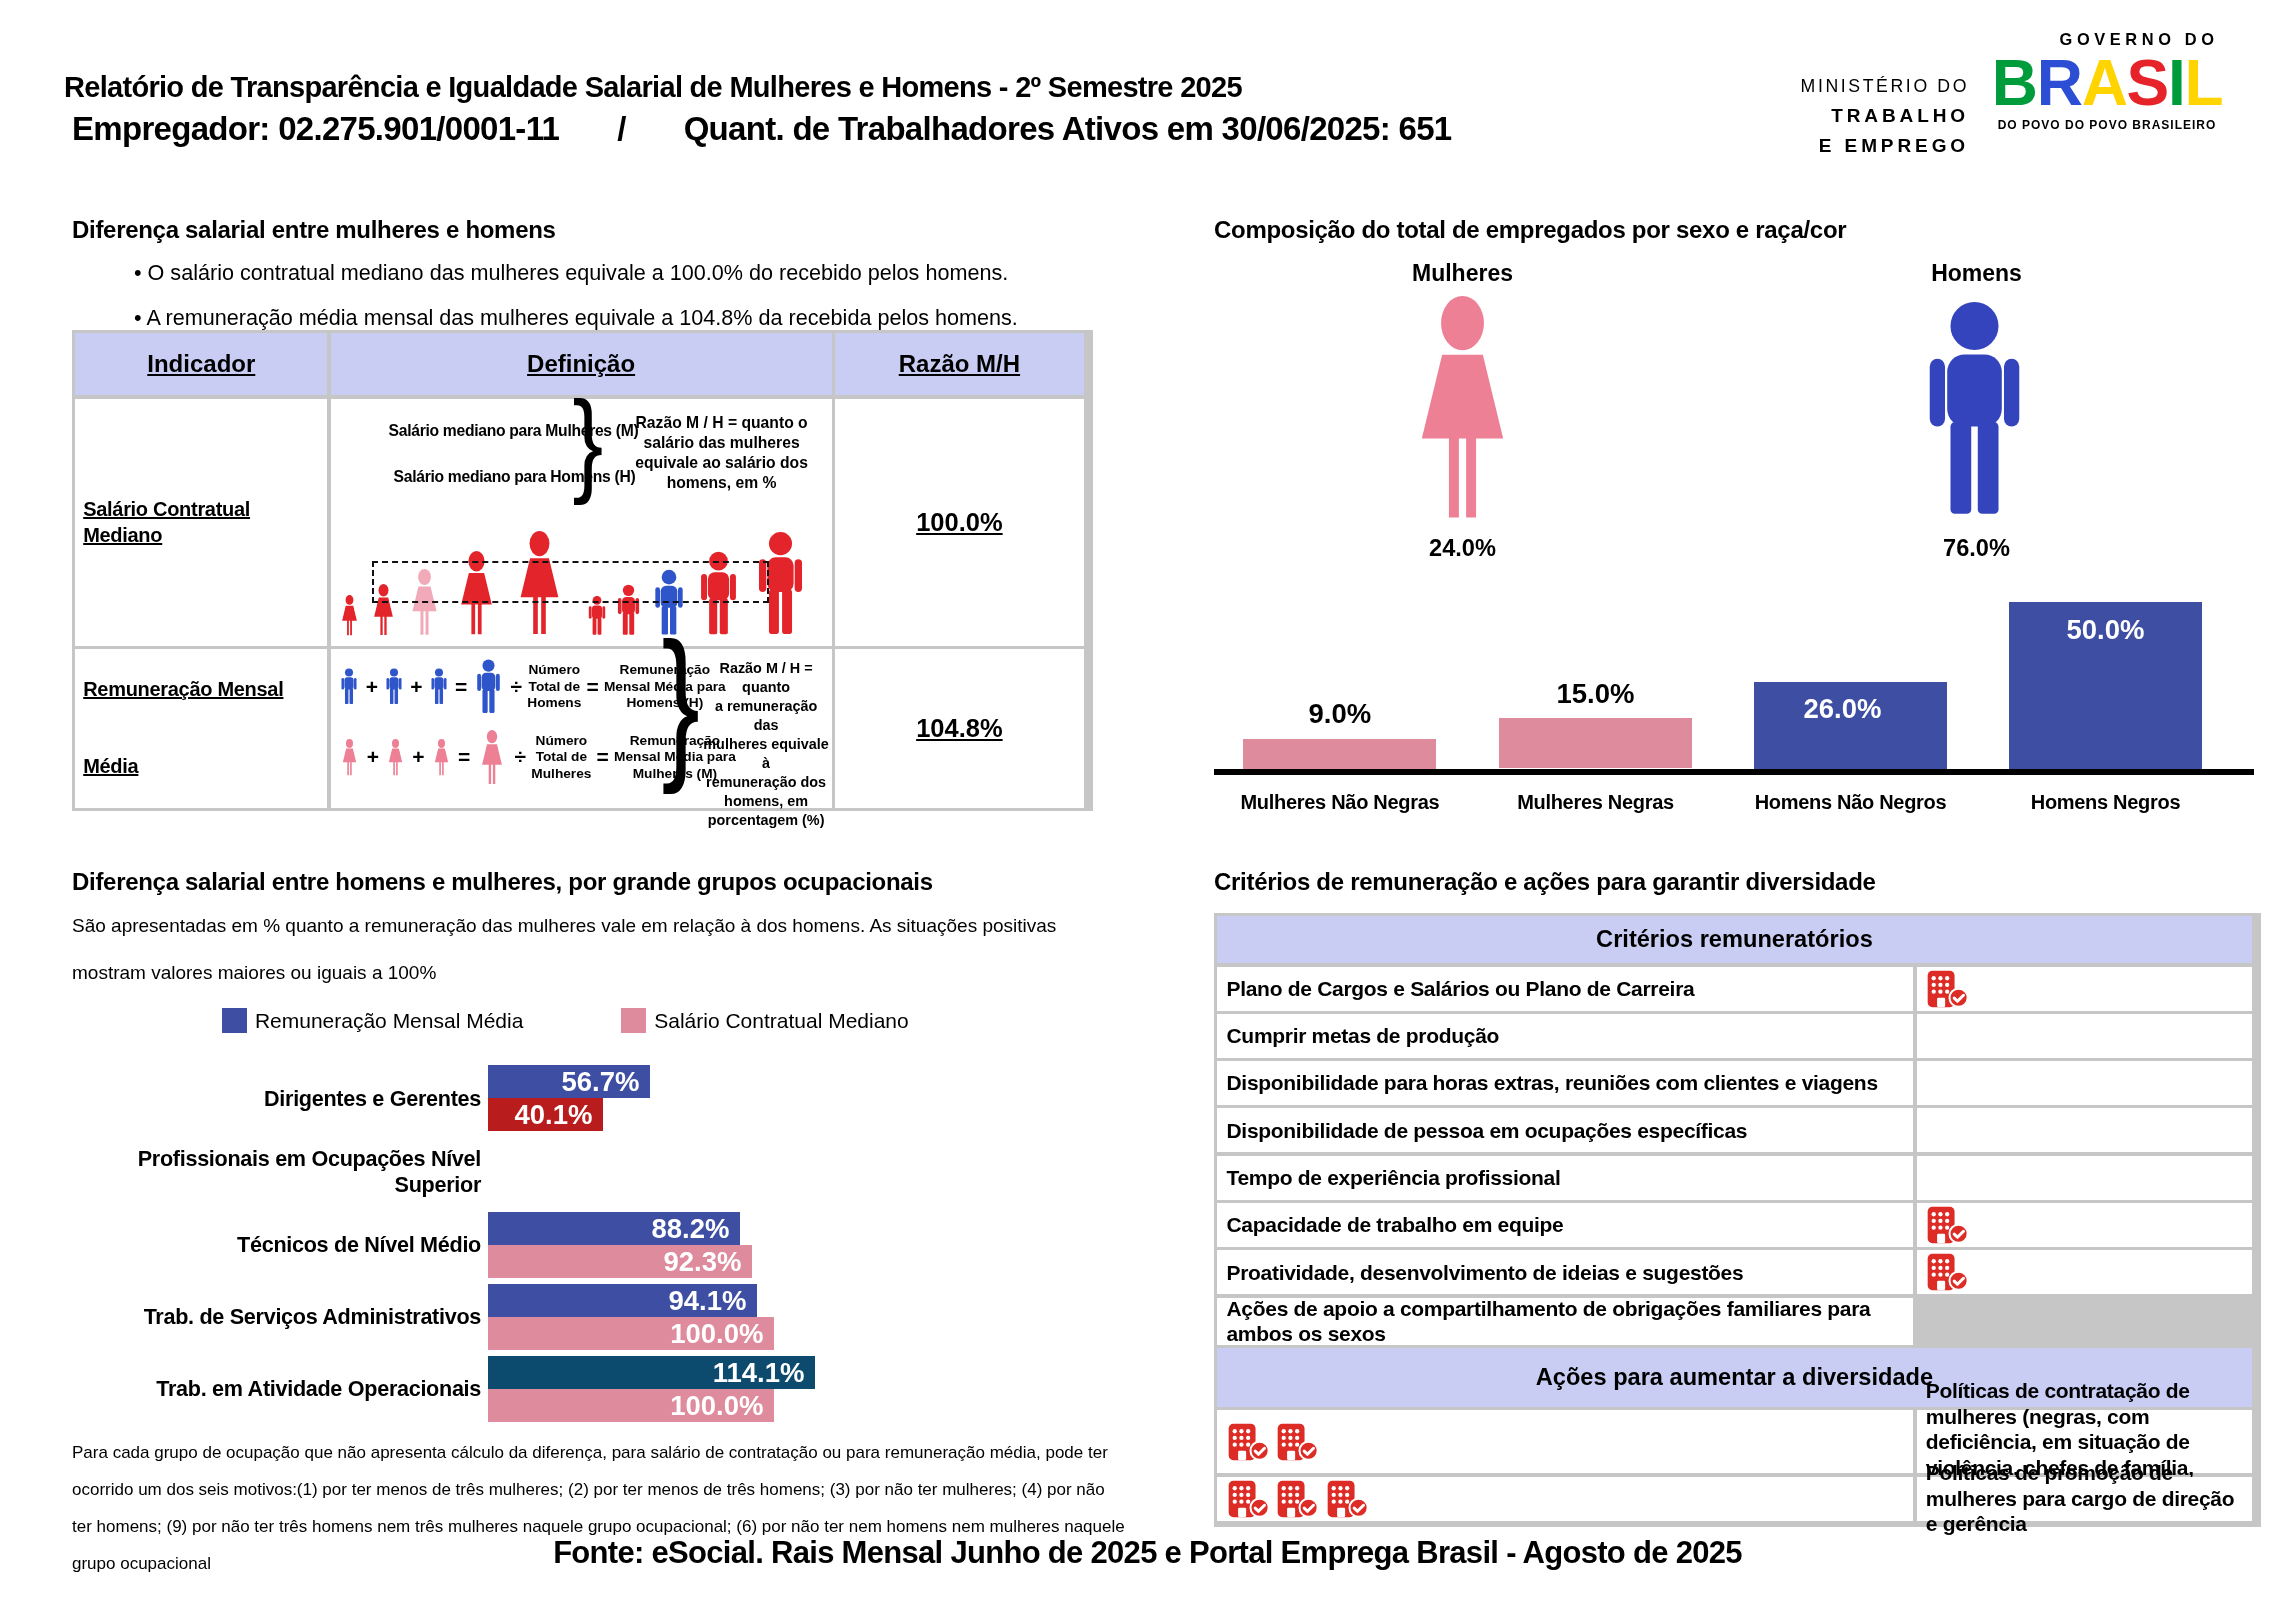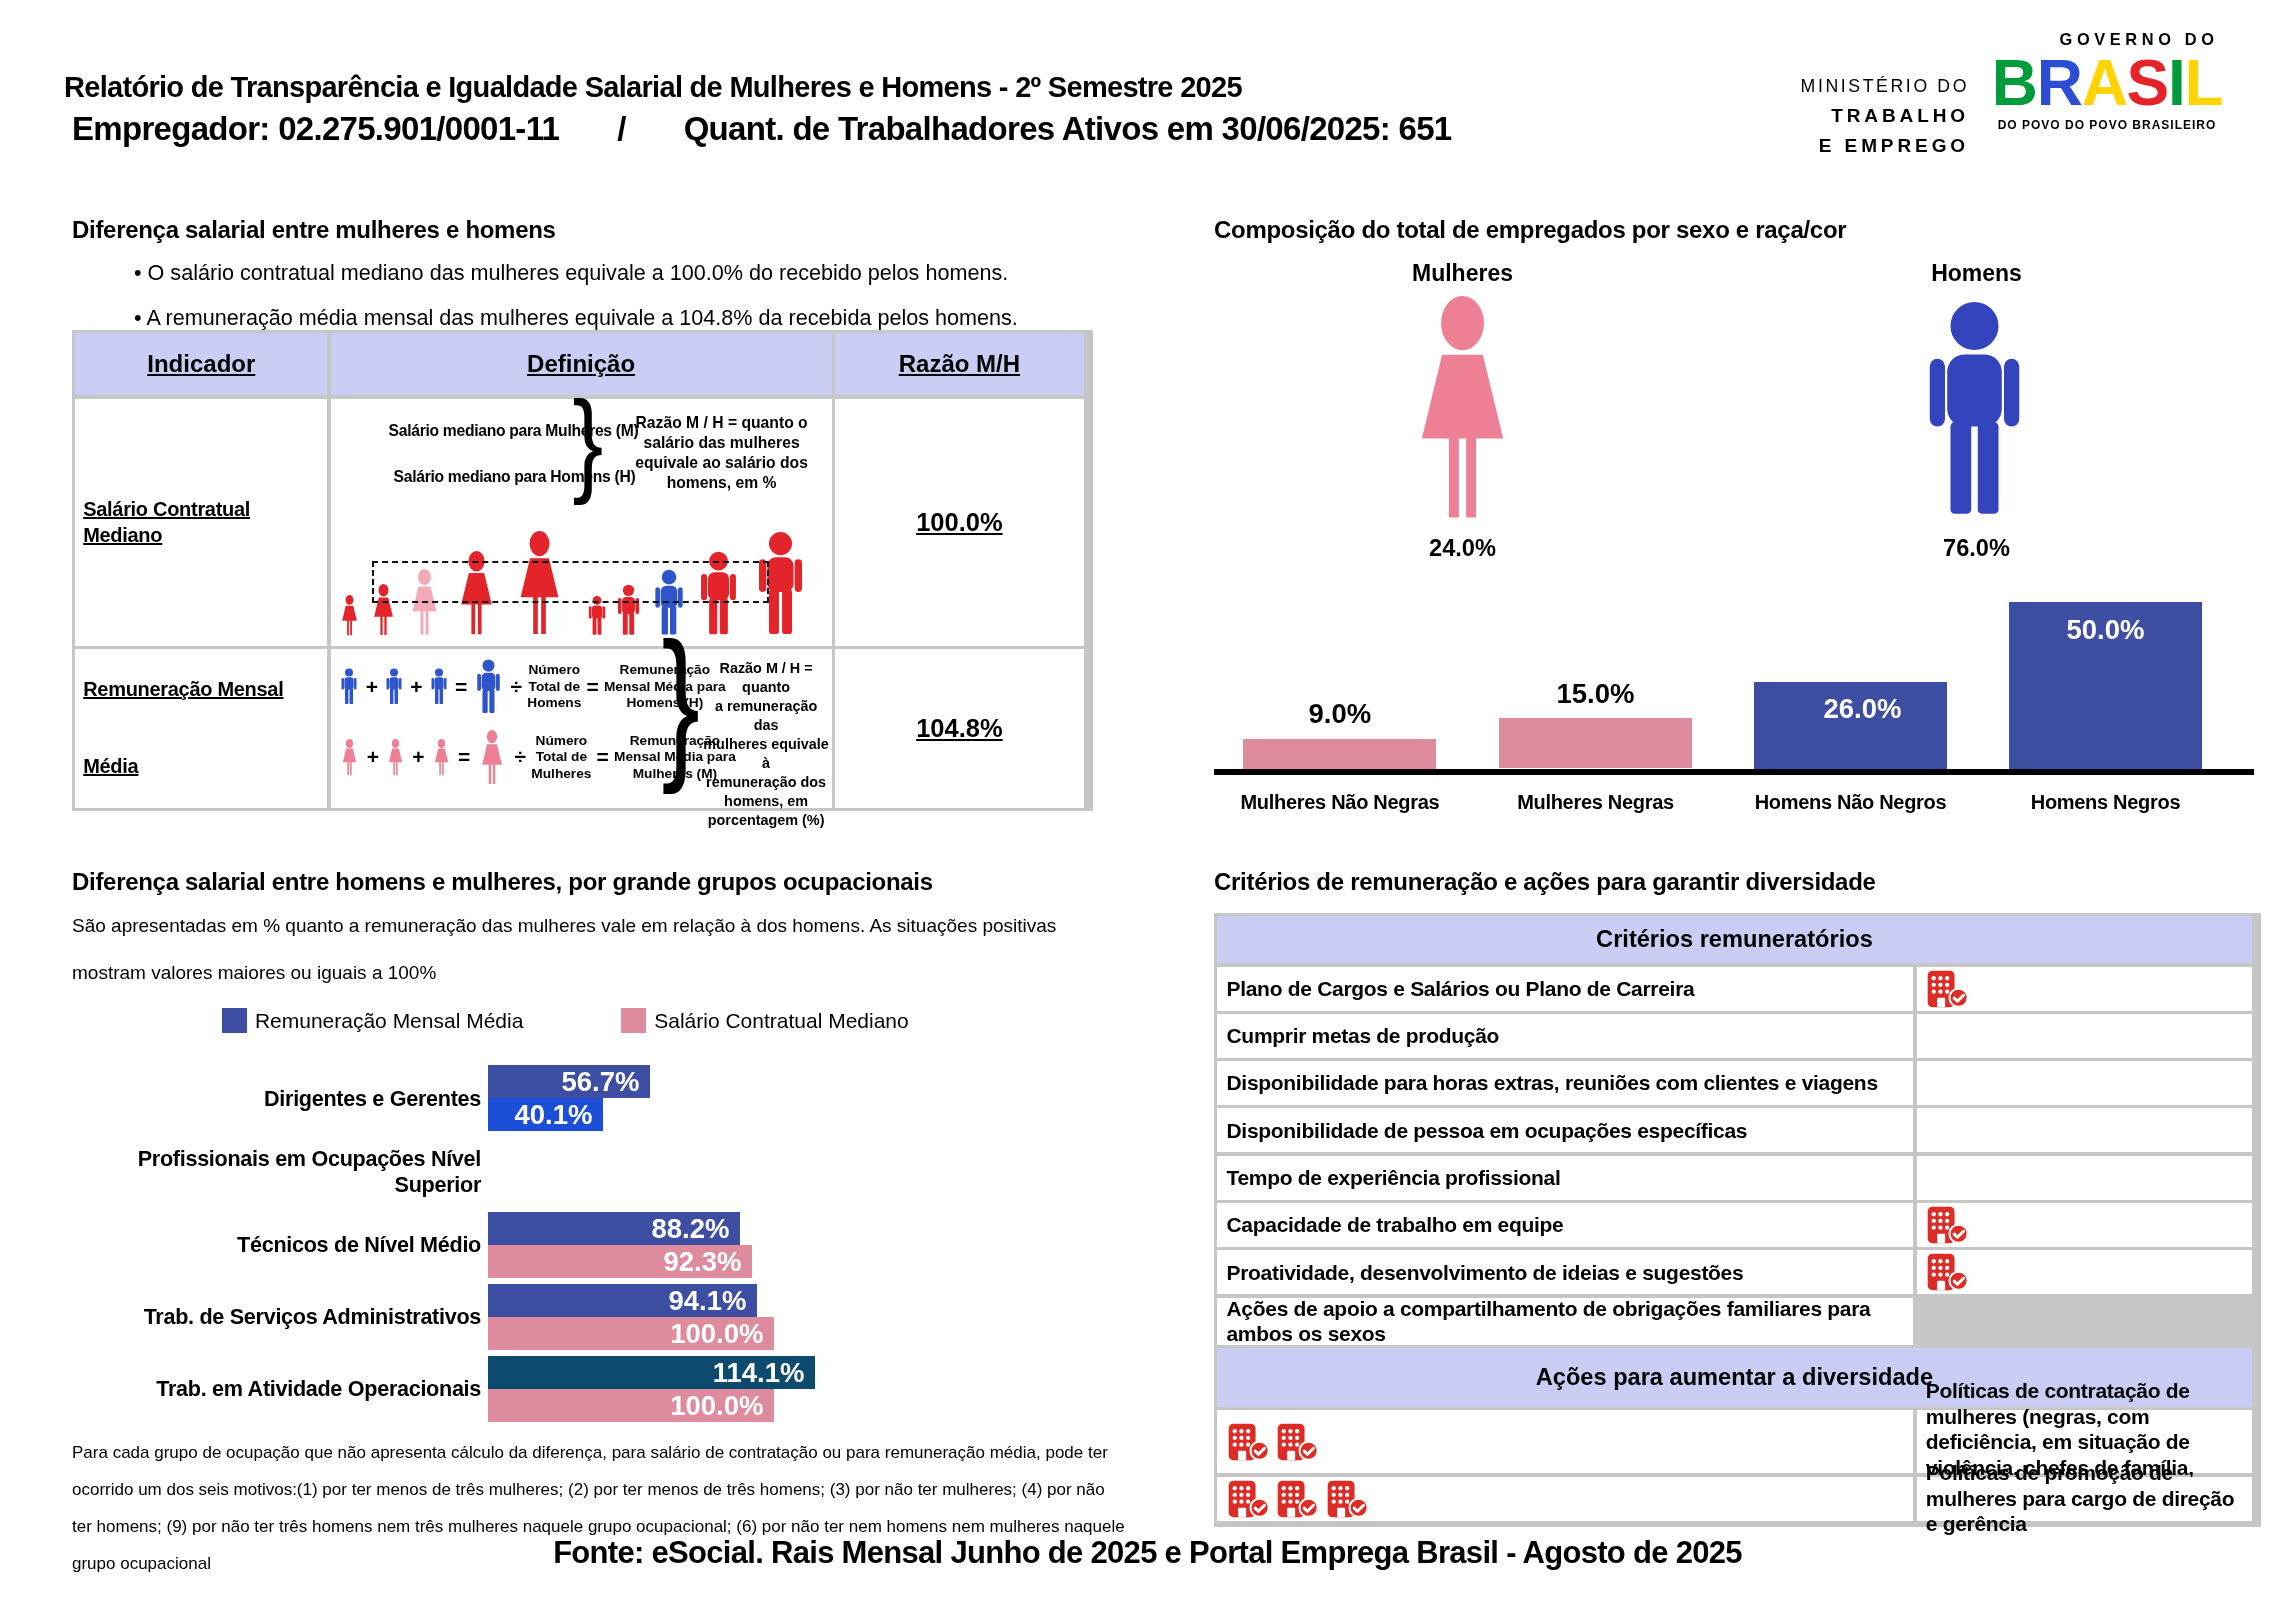--- a/index.html
+++ b/index.html
@@ -343,21 +343,21 @@
 
   <div class="abs" style="left:1214px;top:592px;width:1040px;height:216px;" id="race-chart">
     <div class="baseline" style="left:0;top:177px;width:1040px;height:5.9px;"></div>
   <div class="race-bar" style="left:29.4px;top:147px;height:30px;background:#de8c9d"></div>
       <div class="race-val-out" style="left:29.4px;top:106px;">9.0%</div>
       <div class="race-cat" style="left:-1.6px;top:191px;">Mulheres Não Negras</div>
       <div class="race-bar" style="left:285px;top:126px;height:50px;background:#de8c9d"></div>
       <div class="race-val-out" style="left:285px;top:86px;">15.0%</div>
       <div class="race-cat" style="left:254px;top:191px;">Mulheres Negras</div>
       <div class="race-bar" style="left:540px;top:90px;height:87px;background:#3e4fa3"></div>
-      <div class="race-val-in" style="left:552px;top:101px;">26.0%</div>
+      <div class="race-val-in" style="left:532px;top:101px;">26.0%</div>
       <div class="race-cat" style="left:509px;top:191px;">Homens Não Negros</div>
       <div class="race-bar" style="left:795px;top:9.8px;height:167px;background:#3e4fa3"></div>
       <div class="race-val-in" style="left:795px;top:21.6px;">50.0%</div>
       <div class="race-cat" style="left:764px;top:191px;">Homens Negros</div>
     </div>
 
   <div class="abs sec-title" style="left:72px;top:868px;">Diferença salarial entre homens e mulheres, por grande grupos ocupacionais</div>
   <div class="abs subline" style="left:72px;top:915px;">São apresentadas em % quanto a remuneração das mulheres vale em relação à dos homens. As situações positivas</div>
   <div class="abs subline" style="left:72px;top:962px;">mostram valores maiores ou iguais a 100%</div>
 
@@ -370,21 +370,21 @@
      <span class="sw" style="background:#de8c9d"></span>
      <span>Salário Contratual Mediano</span>
       </span>
     </div>
 
   <div class="abs" style="left:72px;top:1047px;width:1014px;height:393px;" id="occ-chart">
       <div class="occ-label" style="left:0;top:35px;height:33px;">Dirigentes e Gerentes</div>
      <div class="occ-bar" style="left:416px;top:18.3px;width:162px;background:#3e4fa3">
         <span>56.7%</span>
       </div>
-     <div class="occ-bar" style="left:416px;top:51px;width:115px;background:#1d4ed8">
+     <div class="occ-bar" style="left:416px;top:51px;width:115px;background:#b91c1c">
         <span>40.1%</span>
       </div>
       <div class="occ-label" style="left:0;top:108px;height:33px;">Profissionais em Ocupações Nível Superior</div>
       <div class="occ-label" style="left:0;top:181px;height:33px;">Técnicos de Nível Médio</div>
      <div class="occ-bar" style="left:416px;top:165px;width:252px;background:#3e4fa3">
         <span>88.2%</span>
       </div>
      <div class="occ-bar" style="left:416px;top:198px;width:264px;background:#de8c9d">
         <span>92.3%</span>
       </div>

